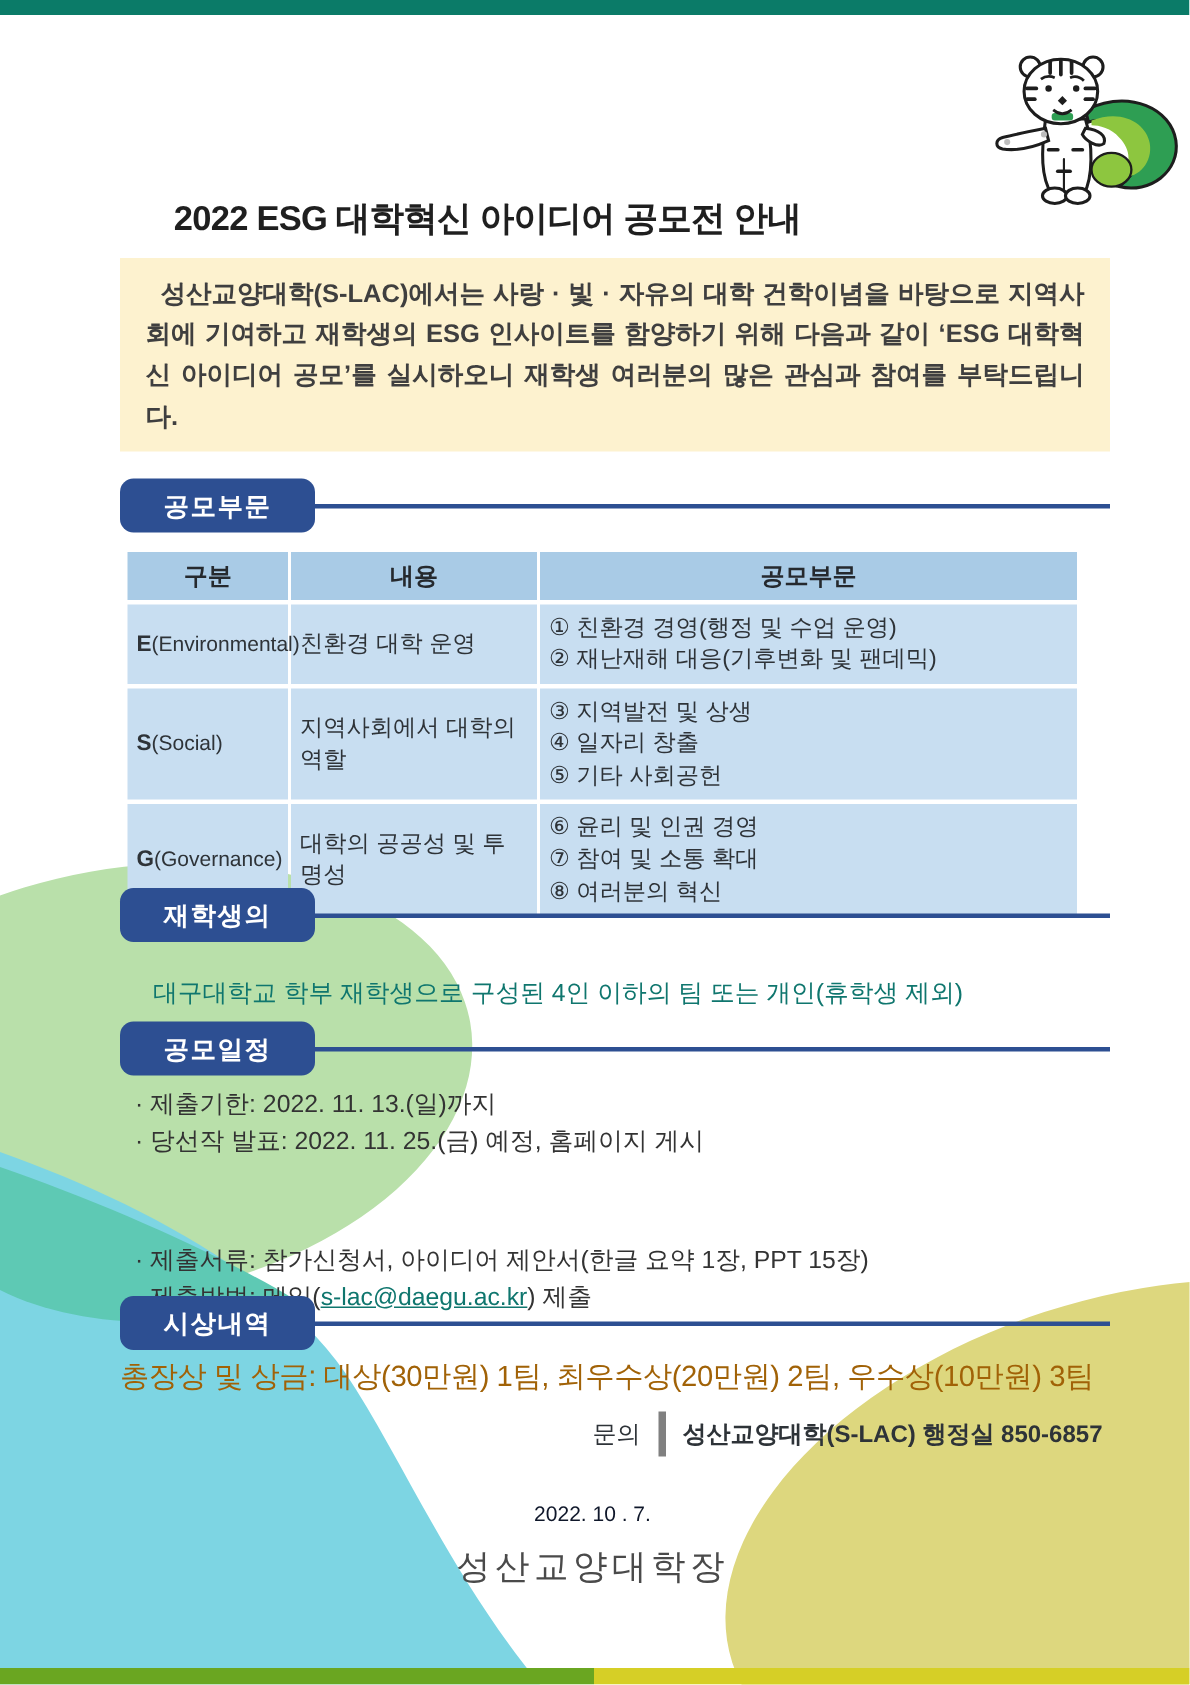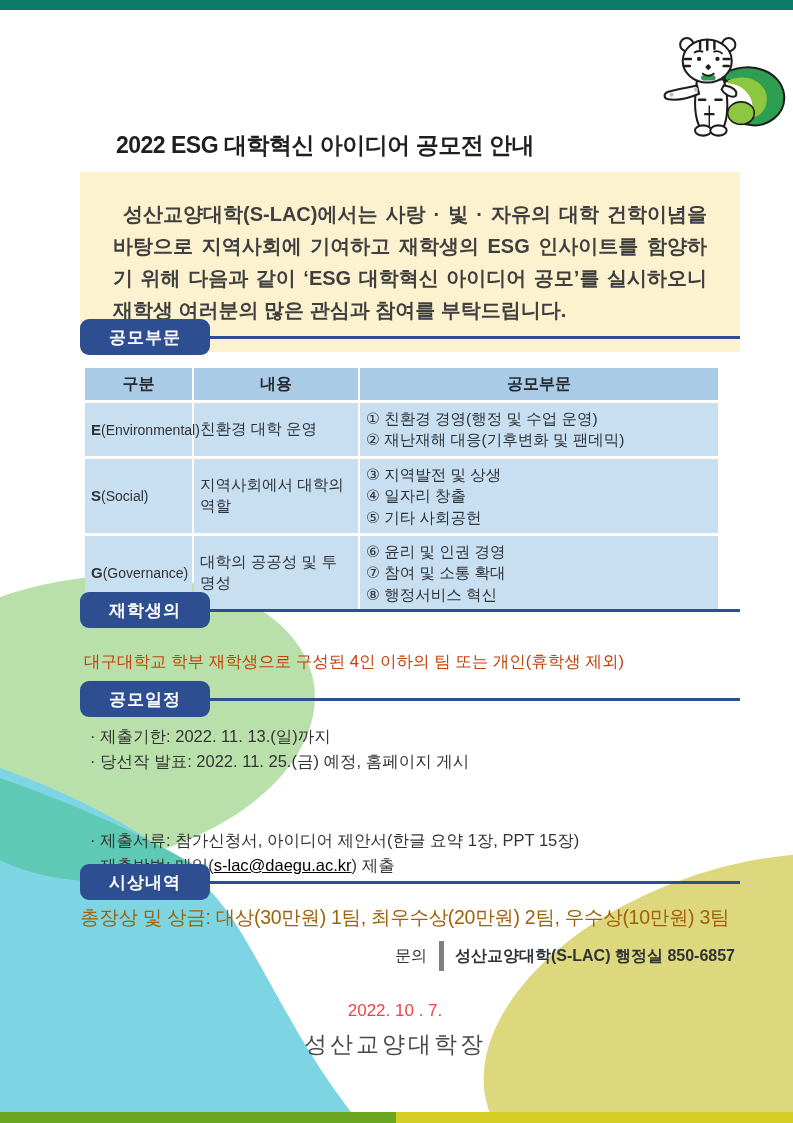--- a/index.html
+++ b/index.html
@@ -16,21 +16,21 @@
   .bg-layer{position:absolute;top:0;left:0;width:793px;height:1123px;z-index:0;}
 
   
   .content{position:absolute;left:80px;top:0;width:660px;height:1123px;z-index:2;}
 
   .title{position:absolute;top:115px;left:0;width:490px;text-align:center;
          font-size:23px;font-weight:700;color:#1f1f1f;letter-spacing:-0.5px;}
 
   .intro-box{position:absolute;top:172px;left:0;width:660px;box-sizing:border-box;
              background:#fdf2cf;padding:10px 17px;min-height:122px;}
-  .intro-box p{margin:16px;font-size:20px;font-weight:700;color:#3f3f3f;line-height:1.6;
+  .intro-box p{margin:0;font-size:17px;font-weight:700;color:#3f3f3f;line-height:1.6;
                text-align:justify;text-indent:10px;}
 
   .section-header{position:absolute;left:0;width:660px;display:flex;align-items:center;}
   .badge{display:inline-block;width:130px;box-sizing:border-box;padding:7px 0 6px 0;
          background:#2d4f92;color:#ffffff;font-size:17px;font-weight:700;text-align:center;
          border-radius:9px;letter-spacing:1px;position:relative;z-index:1;}
   .header-line{flex:1;height:3px;background:#2d4f92;margin-left:-6px;}
 
   .hd-parts{top:319px;}
   .hd-target{top:592px;}
@@ -42,37 +42,37 @@
             border-spacing:2px 3px;table-layout:fixed;}
   table.esg th{background:#a9cbe6;font-size:16px;font-weight:700;color:#25292e;
                text-align:center;padding:5px 0;height:22px;}
   table.esg td{background:#c8def1;color:#2e3338;vertical-align:middle;padding:5px 6px;}
   td.cat{font-size:14px;}
   td.cat .letter{font-weight:700;font-size:15px;}
   td.content-cell{font-size:15.5px;}
   td.items-cell{font-size:15.5px;line-height:1.38;}
   .pre-lines{white-space:pre-line;}
 
-  .plain-text{position:absolute;left:4px;width:650px;font-size:16.5px;color:#c2410c;}
+  .plain-text{position:absolute;left:22px;width:650px;font-size:16.5px;color:#0f766e;}
   .txt-target{top:634px;}
   .bullets{position:absolute;left:10px;width:648px;font-size:16.5px;color:#333333;line-height:1.5;}
   .bul-schedule{top:724px;}
   .bul-submission{top:828px;}
-  .link{color:#000000;text-decoration:underline;}
+  .link{color:#0f766e;text-decoration:underline;}
 
   .prize-line{position:absolute;top:904px;left:0;width:660px;font-size:19.5px;color:#a16207;
               letter-spacing:-0.3px;white-space:nowrap;}
   .contact-row{position:absolute;top:941px;left:0;width:655px;display:flex;align-items:center;
                justify-content:flex-end;}
   .contact-label{font-size:16px;font-weight:400;color:#2e3338;}
   .contact-divider{width:5px;height:30px;background:#808080;margin:0 11px 0 12px;}
   .contact-value{font-size:16px;font-weight:700;color:#2e3338;}
 
   .footer-date{position:absolute;top:1001px;left:0;width:630px;text-align:center;
-               font-size:17px;color:#ef4444;}
+               font-size:14px;color:#0f172a;}
   .footer-signer{position:absolute;top:1029px;left:0;width:630px;text-align:center;
                  font-size:23px;color:#4a4a4a;letter-spacing:3px;}
 
   .mascot{position:absolute;top:32px;left:650px;width:138px;height:105px;z-index:3;}
 </style>
 </head>
 <body>
 
 <div class="page">
 
@@ -167,21 +167,21 @@
           <td class="content-cell">지역사회에서 대학의 역할</td>
           <td class="items-cell pre-lines">③ 지역발전 및 상생
 ④ 일자리 창출
 ⑤ 기타 사회공헌</td>
         </tr>
         <tr>
           <td class="cat"><span class="letter">G</span><span>(Governance)</span></td>
           <td class="content-cell">대학의 공공성 및 투명성</td>
           <td class="items-cell pre-lines">⑥ 윤리 및 인권 경영
 ⑦ 참여 및 소통 확대
-⑧ 행정서비스 혁신</td>
+⑧ 여러분의 혁신</td>
         </tr>
       </tbody>
     </table>
 
     <div class="section-header hd-target">
       <span class="badge">재학생의</span>
       <span class="header-line"></span>
     </div>
     <p class="plain-text txt-target">대구대학교 학부 재학생으로 구성된 4인 이하의 팀 또는 개인(휴학생 제외)</p>
 

